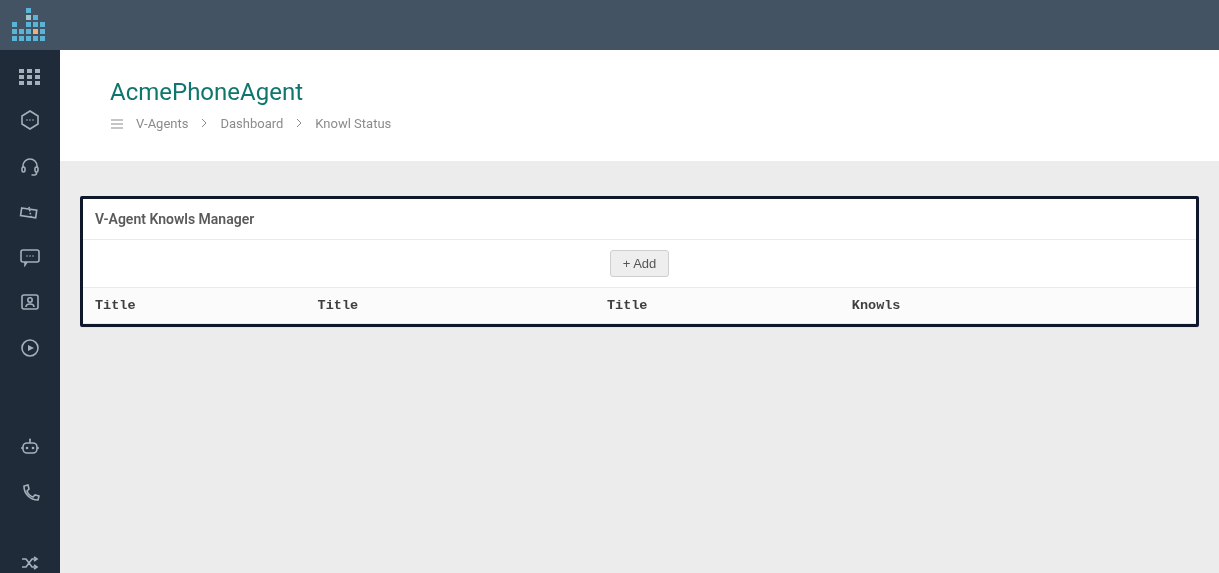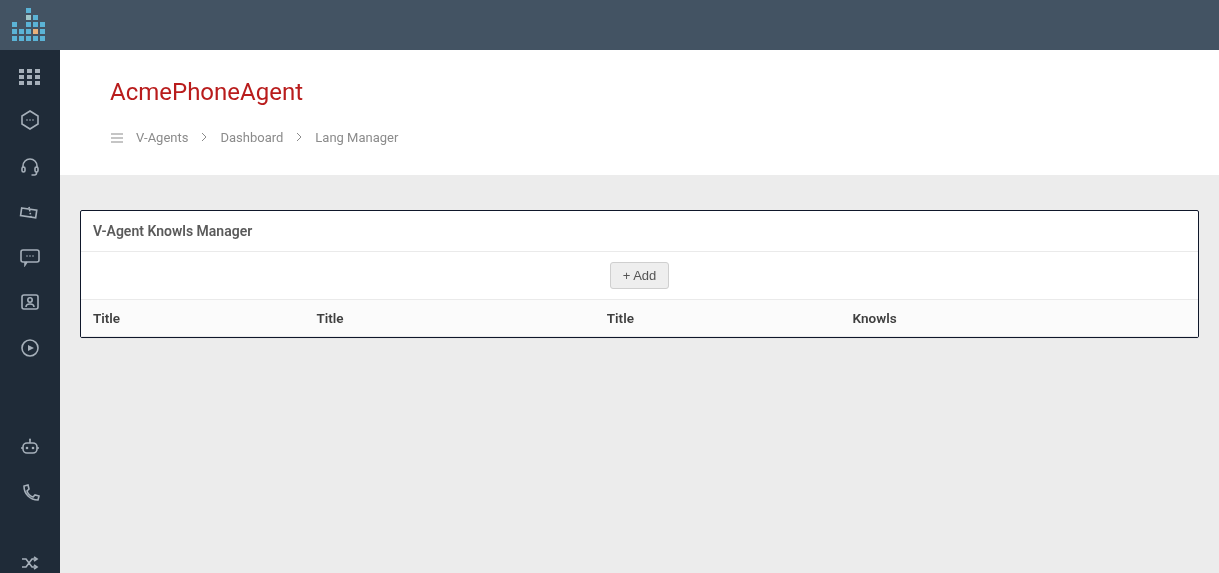--- a/index.html
+++ b/index.html
@@ -63,42 +63,42 @@
     overflow: auto;
   }
 
   .header-area {
     background: #ffffff;
     padding: 28px 30px 30px 50px;
   }
   .page-title {
     font-size: 24px;
     font-weight: 400;
-    color: #b91c1c;
-    margin-bottom: 24px;
+    color: #0f766e;
+    margin-bottom: 10px;
   }
   .breadcrumb {
     display: flex;
     align-items: center;
     gap: 12px;
     color: #8b8b8b;
     font-size: 13px;
   }
   .breadcrumb a { color: #8b8b8b; text-decoration: none; }
   .breadcrumb .bc-sep svg { stroke: #8b8b8b; }
   .breadcrumb .bc-menu-icon { display:flex; }
   .breadcrumb .bc-menu-icon svg { stroke:#8b8b8b; }
 
   .content {
     padding: 35px 20px 0 20px;
   }
 
   .panel {
     background: #ffffff;
-    border: 1px solid #0f172a;
+    border: 3px solid #0f172a;
     border-radius: 2px;
     box-shadow: 0 1px 1px rgba(0,0,0,0.03);
     overflow: hidden;
   }
   .panel-header {
     padding: 12px 12px;
     font-weight: 600;
     font-size: 14px;
     color: #5a5a5a;
     border-bottom: 1px solid #eaeaea;
@@ -124,20 +124,21 @@
     border-collapse: collapse;
   }
   .table th {
     text-align: left;
     font-weight: 600;
     font-size: 13.5px;
     color: #3f3f3f;
     padding: 10px 12px;
     border-bottom: 1px solid #eaeaea;
     background: #fbfbfb;
+    font-family: Liberation Mono, monospace;
   }
   .table th:nth-child(1){ width: 20%; }
   .table th:nth-child(2){ width: 26%; }
   .table th:nth-child(3){ width: 22%; }
   .table th:nth-child(4){ width: 32%; }
 </style>
 </head>
 <body>
 
 <div class="topbar">
@@ -267,21 +268,21 @@
         <svg width="8" height="10" viewBox="0 0 8 10">
             <path d="M2 1l4 4-4 4" fill="none"></path>
           </svg>
       </span>
       <a href="#">Dashboard</a>
       <span class="bc-sep">
         <svg width="8" height="10" viewBox="0 0 8 10">
             <path d="M2 1l4 4-4 4" fill="none"></path>
           </svg>
       </span>
-      <span>Lang Manager</span>
+      <span>Knowl Status</span>
     </div>
   </div>
 
   <div class="content">
     <div class="panel">
       <div class="panel-header">V-Agent Knowls Manager</div>
       <div class="panel-toolbar">
         <button class="btn-add">+ Add</button>
       </div>
       <table class="table">

